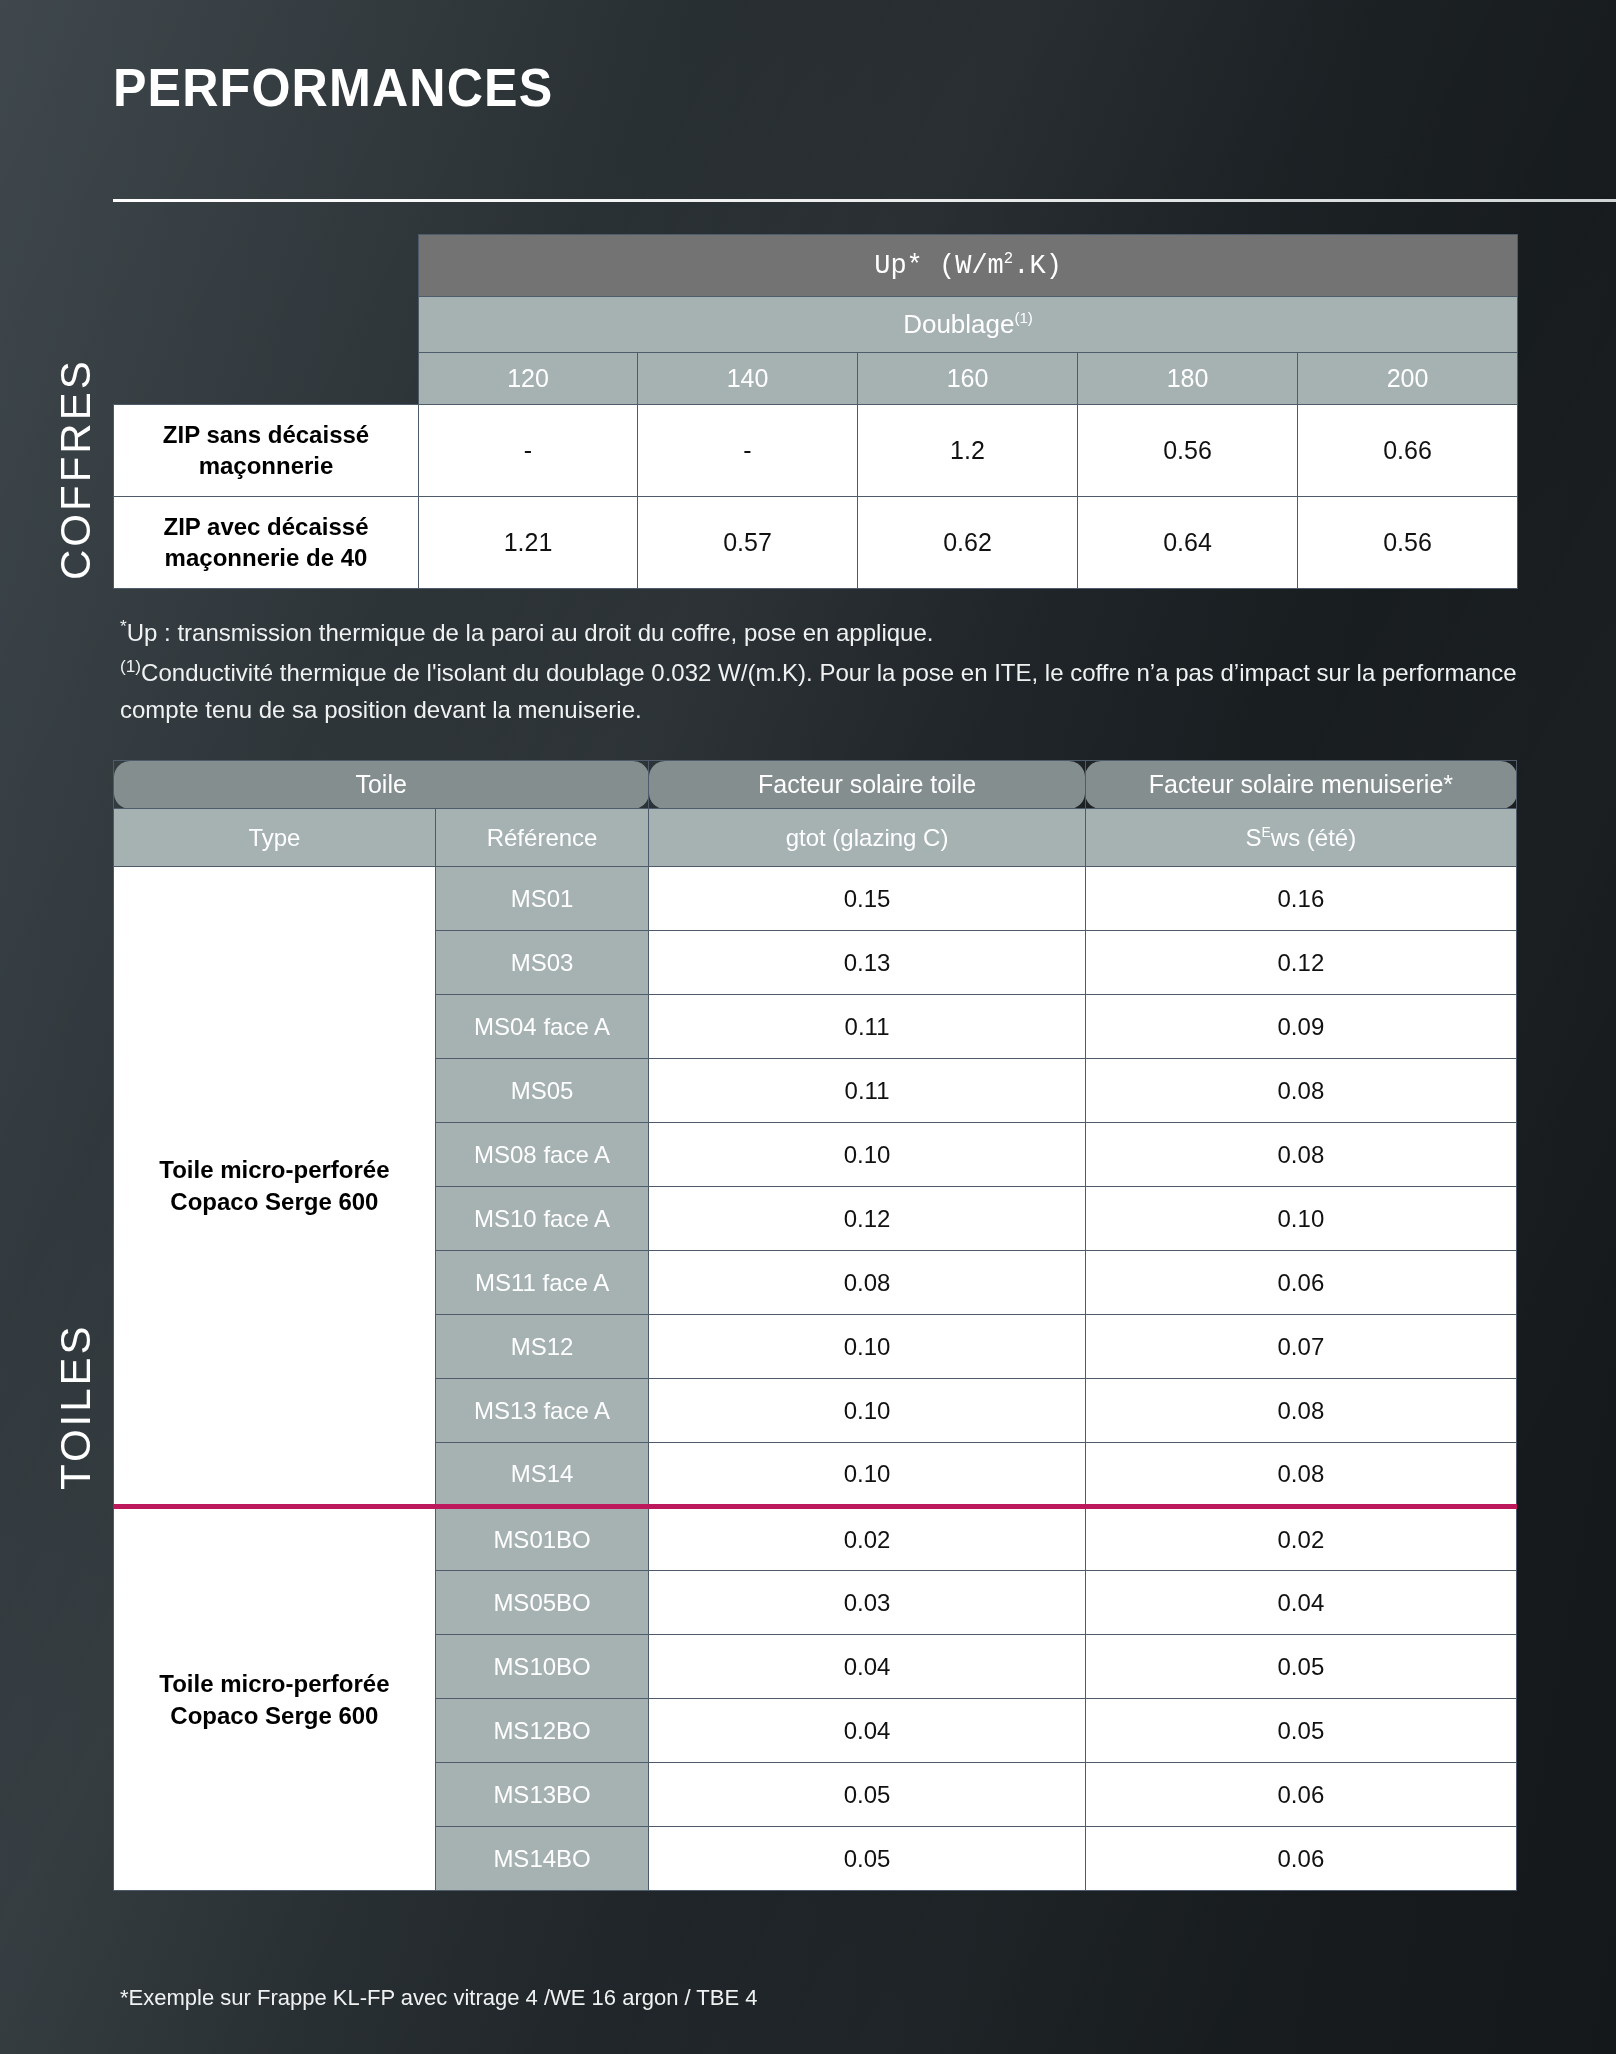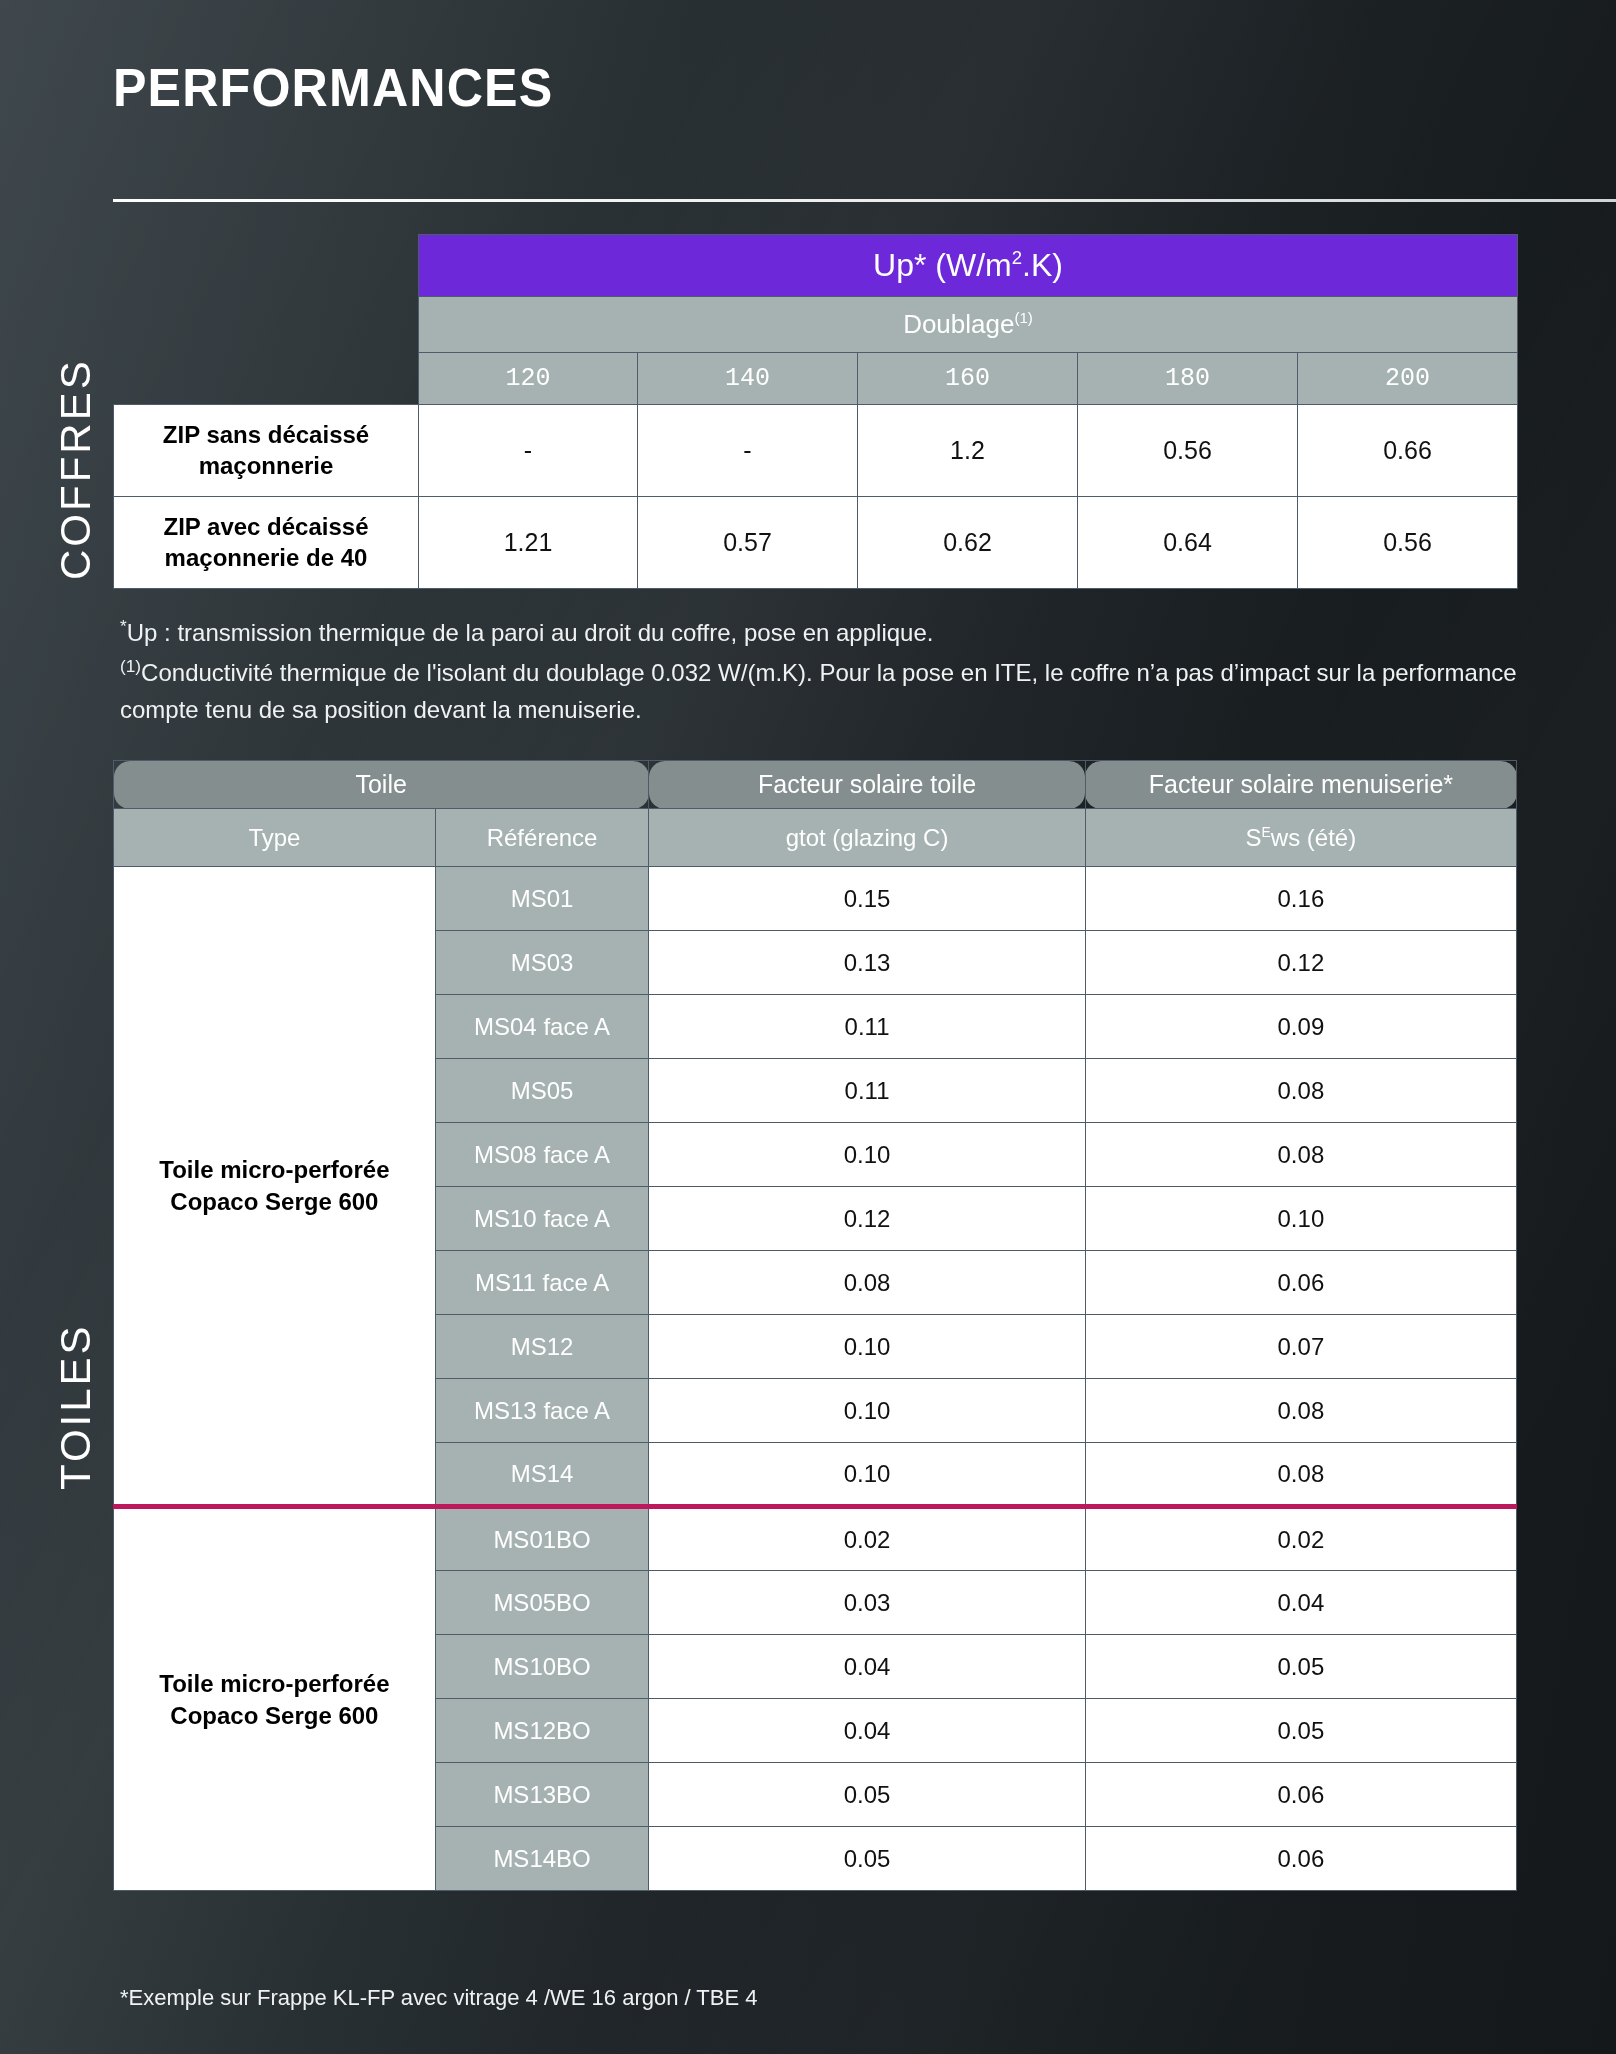--- a/index.html
+++ b/index.html
@@ -86,37 +86,37 @@
 
   
   #table-coffres {
     position: absolute;
     left: 113px;
     top: 234px;
     width: 1404px;
   }
   #table-coffres .spacer { border: none; background: transparent; }
   #table-coffres .hdr-up {
-    background: #6d28d9;
-    color: #ffffff;
-    font-size: 32px;
+    background: #737373;
+    color: #ffffff;
+    font-size: 27px;
     height: 62px;
+    font-family: Liberation Mono, monospace;
   }
   #table-coffres .hdr-doublage {
     background: #a6b2b2;
     color: #ffffff;
     font-size: 26px;
     height: 56px;
   }
   #table-coffres .hdr-num {
     background: #a6b2b2;
     color: #ffffff;
     font-size: 25px;
     height: 52px;
-    font-family: Liberation Mono, monospace;
   }
   #table-coffres .rowlabel {
     background: #ffffff;
     color: #000000;
     font-size: 24px;
     font-weight: bold;
     height: 92px;
     line-height: 1.28;
     padding: 11px 10px;
   }

